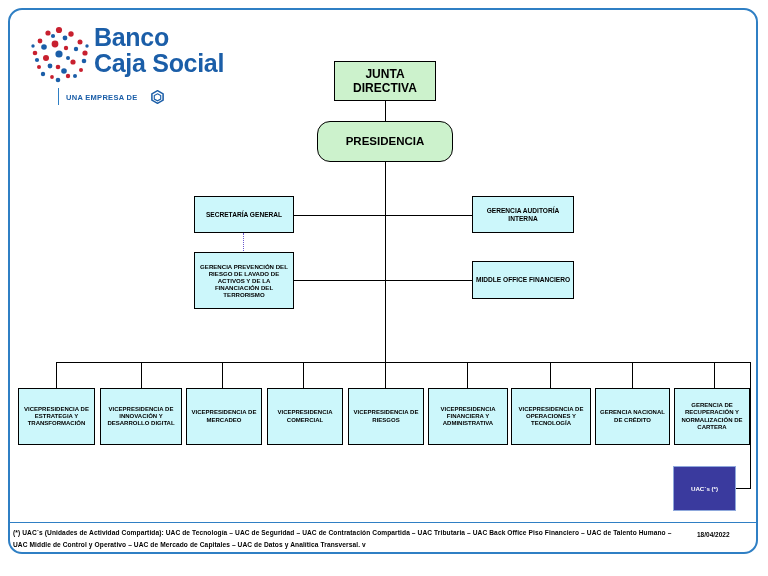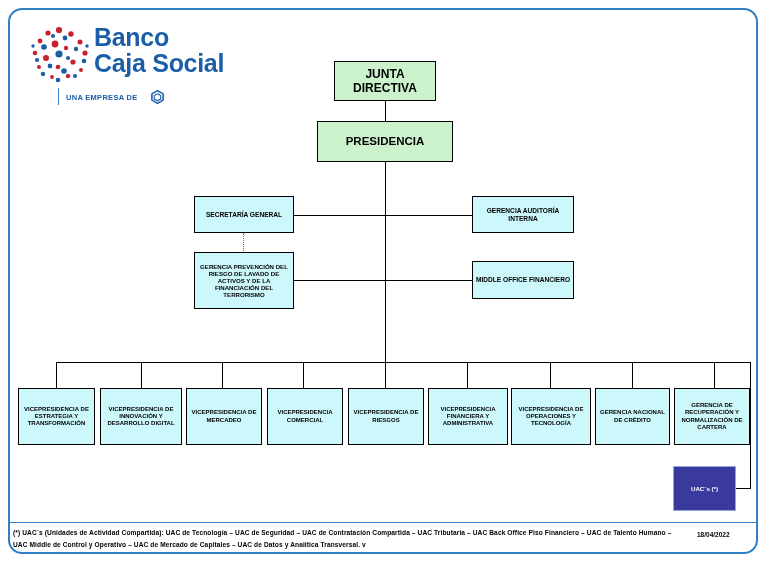--- a/index.html
+++ b/index.html
@@ -165,21 +165,21 @@
   <div class="ln vl" style="left:632px;top:362px;height:26px;"></div>
   <div class="ln vl" style="left:714px;top:362px;height:26px;"></div>
 
   <div class="ln vl" style="left:750px;top:362px;height:126px;"></div>
   <div class="ln hl" style="left:736px;top:488px;width:15px;"></div>
 
   <div class="node green" style="left:334px;top:61px;width:102px;height:40px;font-size:12px;">
     <span class="txt">JUNTA DIRECTIVA</span>
   </div>
 
-  <div class="node green" style="left:317px;top:121px;width:136px;height:41px;font-size:11.5px;">
+  <div class="node green" style="left:317px;top:121px;width:136px;height:41px;font-size:11.5px;border-radius:13px;">
     <span class="txt">PRESIDENCIA</span>
   </div>
 
   <div class="node cyan" style="left:194px;top:196px;width:100px;height:37px;font-size:6.6px;">
     <span class="txt">SECRETARÍA GENERAL</span>
   </div>
 
   <div class="node cyan" style="left:472px;top:196px;width:102px;height:37px;font-size:6.6px;">
     <span class="txt">GERENCIA AUDITORÍA INTERNA</span>
   </div>

